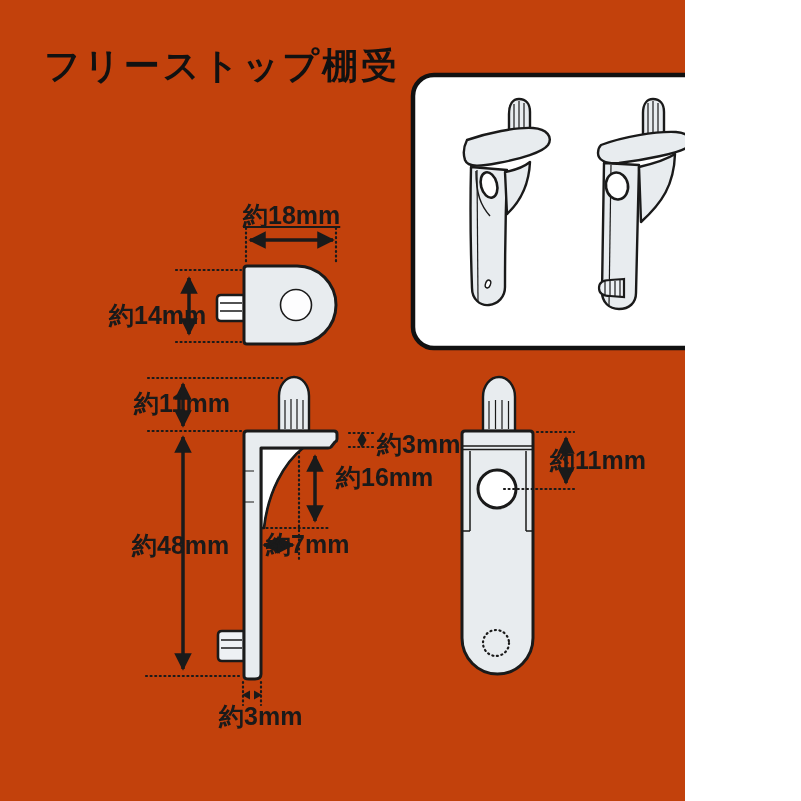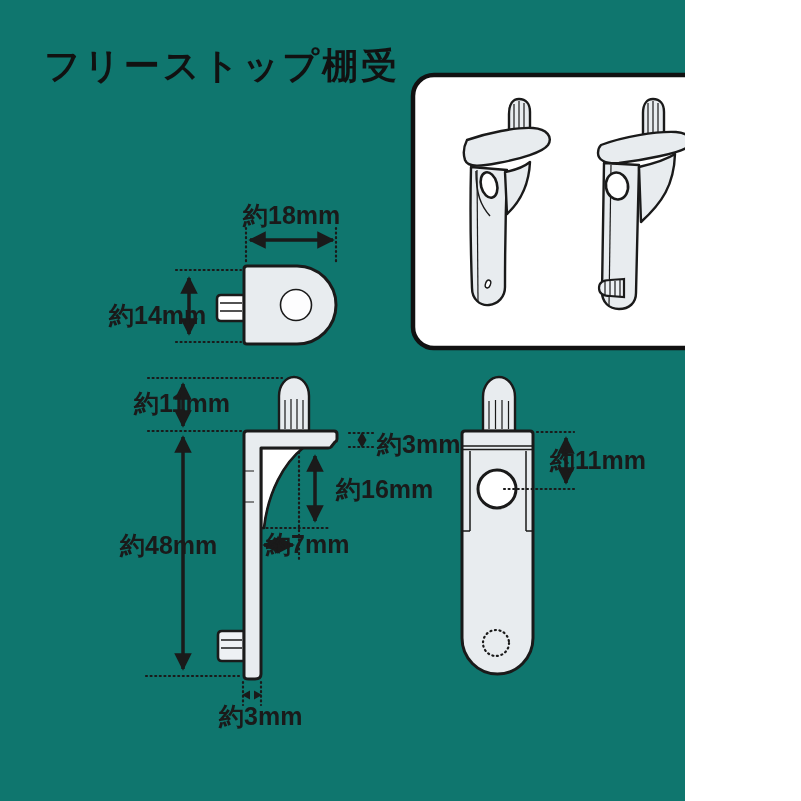--- a/index.html
+++ b/index.html
@@ -1,39 +1,39 @@
 <!DOCTYPE html>
 <html lang="ja"><head>
 <meta charset="utf-8">
 <style>
   html,body{margin:0;padding:0;background:#ffffff;}
   .stage{
     position:relative;
     width:685px;height:801px;
-    background:#0f766e;
+    background:#c2410c;
     overflow:hidden;
     font-family:"Liberation Sans","DejaVu Sans",sans-serif;
     color:#1a1a1a;
   }
   .title{
     position:absolute;left:44px;top:42px;
     font-size:36px;font-weight:700;letter-spacing:3px;
     color:#111;white-space:nowrap;
   }
   .lbl{
     position:absolute;
     font-size:25px;font-weight:600;letter-spacing:0;
     line-height:1.05;color:#1a1a1a;white-space:nowrap;
   }
-  .lbl18{left:243px;top:202px;}
+  .lbl18{left:243px;top:202px;text-decoration:underline;}
   .lbl14{left:109px;top:302px;}
   .lbl11L{left:134px;top:390px;}
-  .lbl48{left:120px;top:532px;}
+  .lbl48{left:132px;top:532px;}
   .lbl3T{left:377px;top:431px;}
-  .lbl16{left:336px;top:476px;}
+  .lbl16{left:336px;top:464px;}
   .lbl7{left:266px;top:531px;}
   .lbl3B{left:219px;top:703px;}
   .lbl11R{left:550px;top:447px;}
 
   svg{position:absolute;left:0;top:0;}
   .part{fill:#e8ecef;stroke:#1a1a1a;stroke-width:3;stroke-linejoin:round;}
   .part2{fill:#e8ecef;stroke:#1a1a1a;stroke-width:2.4;stroke-linejoin:round;}
   .whitep{fill:#ffffff;stroke:#1a1a1a;stroke-width:2.6;stroke-linejoin:round;}
   .dot{stroke:#1a1a1a;stroke-width:2.2;fill:none;stroke-dasharray:1 3.6;stroke-linecap:round;}
   .dim{stroke:#1a1a1a;stroke-width:3.5;fill:none;}

